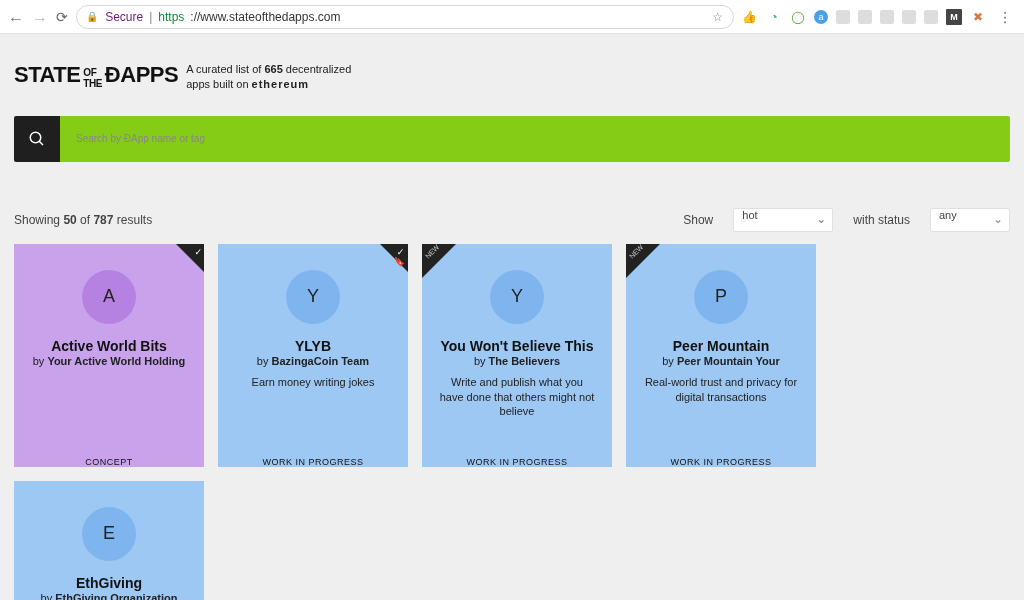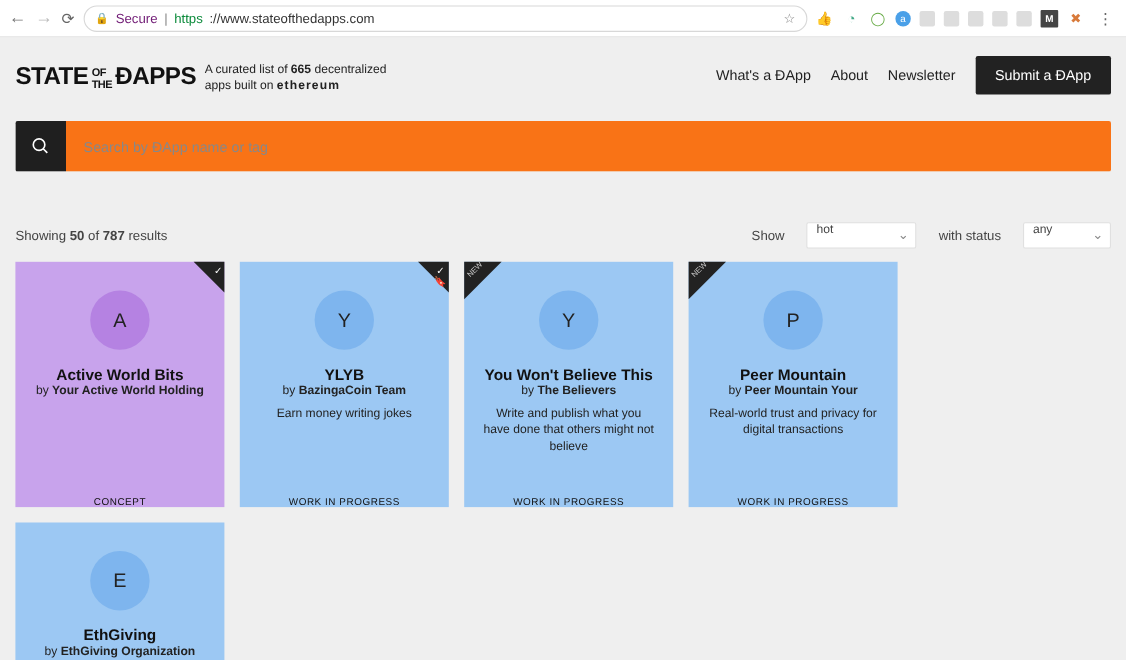--- a/index.html
+++ b/index.html
@@ -19,35 +19,35 @@
 .ext .c1{color:#bbb}
 .ext .c2{color:#4a8}
 .ext .c3{color:#6a4}
 .ext .c4{width:14px;height:14px;border-radius:50%;background:#4aa0e8;color:#fff;font-size:9px}
 .ext .c5,.ext .c6,.ext .c7,.ext .c8,.ext .c9{width:14px;height:14px;background:#ddd;border-radius:2px}
 .ext .cm{background:#444;color:#fff;font-size:9px;font-weight:bold;padding:1px 2px;border-radius:1px}
 .ext .bug{color:#d87a3a}
 .dots{color:#666;font-size:14px;padding:0 4px}
 
 
-.hdr{display:flex;align-items:flex-end;justify-content:space-between;padding:17px 14px 24px}
+.hdr{display:flex;align-items:flex-start;justify-content:space-between;padding:28px 14px 24px}
 .brand{display:flex;align-items:center;gap:8px}
 .logo{font-weight:900;font-size:22px;letter-spacing:-0.5px;color:#111;line-height:0.9}
 .logo .sm{font-size:10px;display:inline-block;vertical-align:top;line-height:1.1;margin:2px 3px 0}
 .tag{font-size:11px;color:#222;line-height:1.35;max-width:190px}
 .tag b{font-weight:700}
 .menu{display:flex;align-items:center;gap:18px;font-size:13px;color:#222}
 .menu a{cursor:pointer}
 .submit{background:#222;color:#fff;padding:10px 18px;font-size:13px;border-radius:2px}
 
 
 .searchbar{margin:0 14px;height:46px;display:flex;border-radius:2px;overflow:hidden}
 .sicon{width:46px;background:#1f1f1f;display:flex;align-items:center;justify-content:center}
 .sicon svg{stroke:#fff}
-.sinput{flex:1;background:#f97316;border:none;padding:0 16px;font-size:13px;color:#333}
+.sinput{flex:1;background:#84cc16;border:none;padding:0 16px;font-size:10px;color:#333}
 .sinput::placeholder{color:#888}
 
 
 .stats{display:flex;justify-content:space-between;align-items:center;margin:46px 14px 12px;font-size:12px;color:#444}
 .filters{display:flex;align-items:center;gap:20px}
 .sel{background:#fff;border:1px solid #e0e0e0;height:24px;min-width:100px;padding:0 22px 0 8px;font-size:11px;color:#444;position:relative;border-radius:2px}
 .sel:after{content:"⌄";position:absolute;right:6px;top:3px;color:#888;font-size:12px}
 
 
 .grid{display:flex;gap:14px;margin:0 14px;flex-wrap:wrap}
@@ -101,26 +101,20 @@
 </div>
 
 <div class="hdr">
   <div class="brand">
     <div class="logo">
       <span>STATE</span><span class="sm"><span>OF</span><br><span>THE</span></span><span>ÐAPPS</span>
     </div>
     <div class="tag">
       <span>A curated list of </span><b>665</b><span> decentralized apps built on </span><b style="letter-spacing:1px">ethereum</b>
     </div>
-  </div>
-  <div class="menu">
-    <a>What's a ÐApp</a>
-    <a>About</a>
-    <a>Newsletter</a>
-    <span class="submit">Submit a ÐApp</span>
   </div>
 </div>
 
 <div class="searchbar">
   <div class="sicon">
     <svg width="18" height="18" viewBox="0 0 24 24" fill="none" stroke-width="2">
         <circle cx="10" cy="10" r="7"></circle>
         <line x1="20" y1="20" x2="15" y2="15"></line>
       </svg>
   </div>

